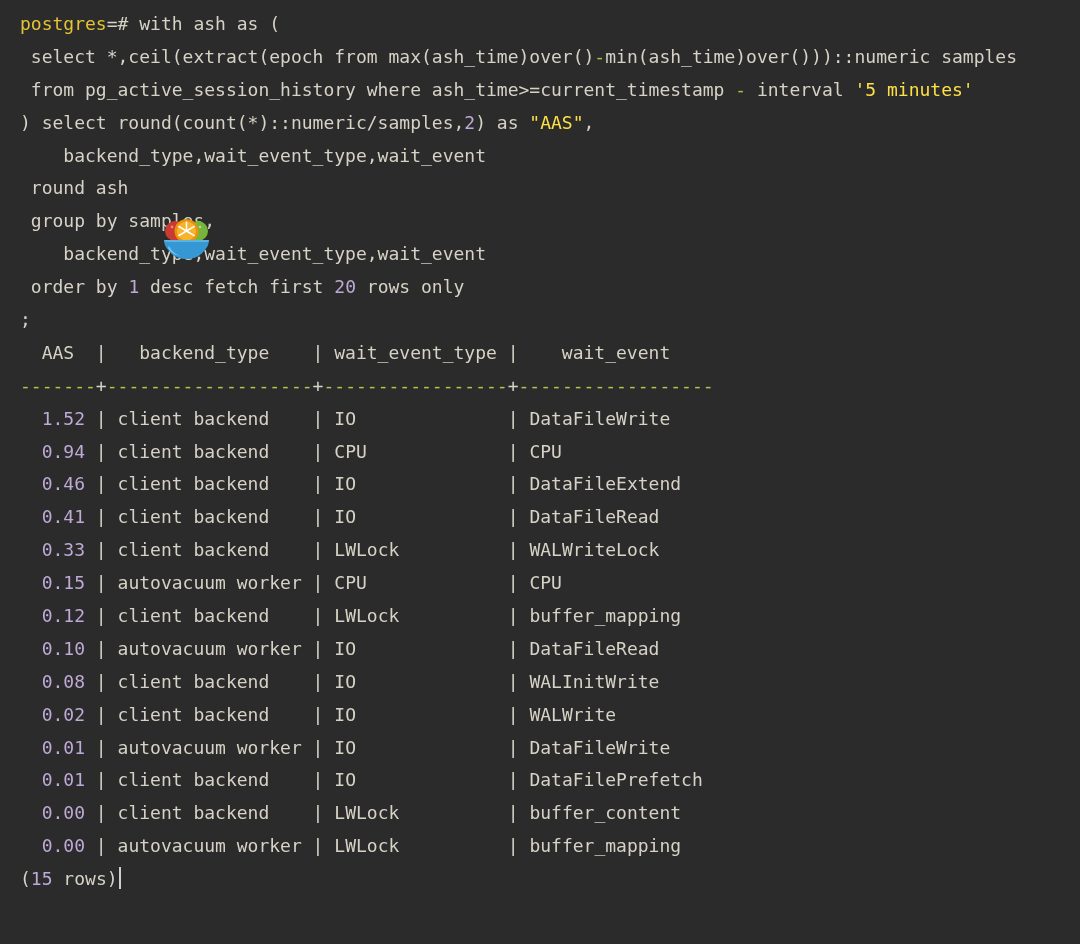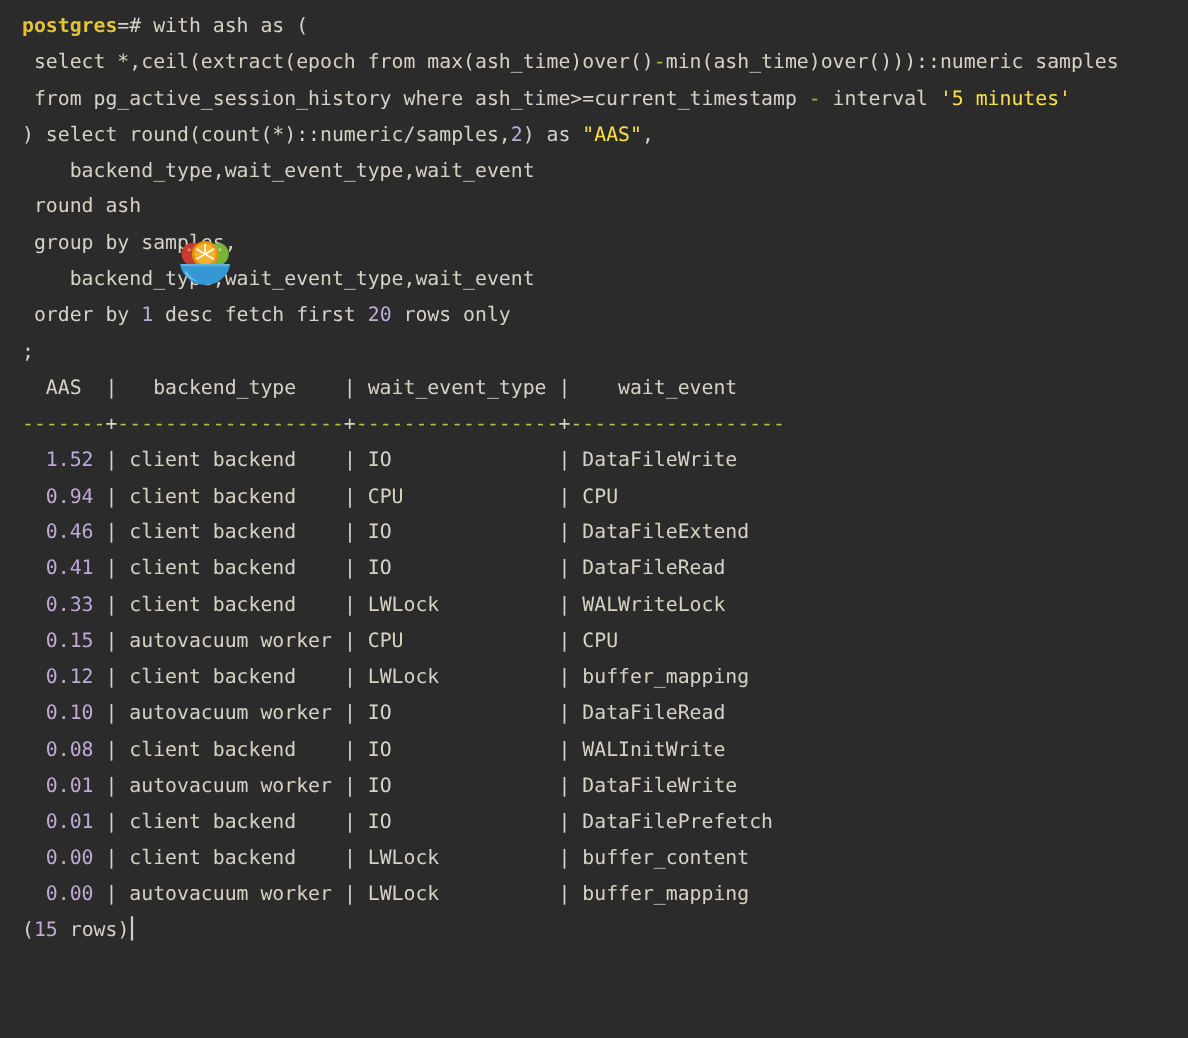--- a/index.html
+++ b/index.html
@@ -12,21 +12,21 @@
     position:relative;
     width:1080px;height:944px;
     font-family:"DejaVu Sans Mono","Liberation Mono",monospace;
     font-size:18px;
     line-height:32.9px;
     padding:8px 0 0 20px;
     box-sizing:border-box;
   }
   .line{white-space:pre;height:32.9px;}
   .c-fg{color:#d6d2c6;}
-  .c-prompt{color:#e6c335;font-weight:bold;}
+  .c-prompt{color:#e6c335;font-weight:normal;}
   .c-string{color:#fde047;}
   .c-green{color:#a6c23d;}
   .c-number{color:#bfa9d6;}
   .c-sep{color:#b0c84a;}
   .cursor{
     display:inline-block;width:2px;height:22px;
     background:#cfcfcf;vertical-align:-4px;margin-left:1px;
   }
   .fruit-bowl{
     position:absolute;left:163px;top:213px;width:47px;height:53px;
@@ -52,20 +52,21 @@
       <div class="line"><span class="c-sep">-------</span><span class="c-fg">+</span><span class="c-sep">-------------------</span><span class="c-fg">+</span><span class="c-sep">-----------------</span><span class="c-fg">+</span><span class="c-sep">------------------</span></div>
       <div class="line"><span class="c-number">  1.52</span><span class="c-fg"> | </span><span class="c-fg">client backend   </span><span class="c-fg"> | </span><span class="c-fg">IO             </span><span class="c-fg"> | </span><span class="c-fg">DataFileWrite</span></div>
       <div class="line"><span class="c-number">  0.94</span><span class="c-fg"> | </span><span class="c-fg">client backend   </span><span class="c-fg"> | </span><span class="c-fg">CPU            </span><span class="c-fg"> | </span><span class="c-fg">CPU</span></div>
       <div class="line"><span class="c-number">  0.46</span><span class="c-fg"> | </span><span class="c-fg">client backend   </span><span class="c-fg"> | </span><span class="c-fg">IO             </span><span class="c-fg"> | </span><span class="c-fg">DataFileExtend</span></div>
       <div class="line"><span class="c-number">  0.41</span><span class="c-fg"> | </span><span class="c-fg">client backend   </span><span class="c-fg"> | </span><span class="c-fg">IO             </span><span class="c-fg"> | </span><span class="c-fg">DataFileRead</span></div>
       <div class="line"><span class="c-number">  0.33</span><span class="c-fg"> | </span><span class="c-fg">client backend   </span><span class="c-fg"> | </span><span class="c-fg">LWLock         </span><span class="c-fg"> | </span><span class="c-fg">WALWriteLock</span></div>
       <div class="line"><span class="c-number">  0.15</span><span class="c-fg"> | </span><span class="c-fg">autovacuum worker</span><span class="c-fg"> | </span><span class="c-fg">CPU            </span><span class="c-fg"> | </span><span class="c-fg">CPU</span></div>
       <div class="line"><span class="c-number">  0.12</span><span class="c-fg"> | </span><span class="c-fg">client backend   </span><span class="c-fg"> | </span><span class="c-fg">LWLock         </span><span class="c-fg"> | </span><span class="c-fg">buffer_mapping</span></div>
       <div class="line"><span class="c-number">  0.10</span><span class="c-fg"> | </span><span class="c-fg">autovacuum worker</span><span class="c-fg"> | </span><span class="c-fg">IO             </span><span class="c-fg"> | </span><span class="c-fg">DataFileRead</span></div>
       <div class="line"><span class="c-number">  0.08</span><span class="c-fg"> | </span><span class="c-fg">client backend   </span><span class="c-fg"> | </span><span class="c-fg">IO             </span><span class="c-fg"> | </span><span class="c-fg">WALInitWrite</span></div>
+      <div class="line"><span class="c-number">  0.02</span><span class="c-fg"> | </span><span class="c-fg">client backend   </span><span class="c-fg"> | </span><span class="c-fg">IO             </span><span class="c-fg"> | </span><span class="c-fg">WALWrite</span></div>
       <div class="line"><span class="c-number">  0.01</span><span class="c-fg"> | </span><span class="c-fg">autovacuum worker</span><span class="c-fg"> | </span><span class="c-fg">IO             </span><span class="c-fg"> | </span><span class="c-fg">DataFileWrite</span></div>
       <div class="line"><span class="c-number">  0.01</span><span class="c-fg"> | </span><span class="c-fg">client backend   </span><span class="c-fg"> | </span><span class="c-fg">IO             </span><span class="c-fg"> | </span><span class="c-fg">DataFilePrefetch</span></div>
       <div class="line"><span class="c-number">  0.00</span><span class="c-fg"> | </span><span class="c-fg">client backend   </span><span class="c-fg"> | </span><span class="c-fg">LWLock         </span><span class="c-fg"> | </span><span class="c-fg">buffer_content</span></div>
       <div class="line"><span class="c-number">  0.00</span><span class="c-fg"> | </span><span class="c-fg">autovacuum worker</span><span class="c-fg"> | </span><span class="c-fg">LWLock         </span><span class="c-fg"> | </span><span class="c-fg">buffer_mapping</span></div>
       <div class="line"><span class="c-fg">(</span><span class="c-number">15</span><span class="c-fg"> rows)</span><span class="cursor"></span></div>
     </div>
 
   <div class="fruit-bowl">
     <svg width="47" height="53" viewBox="0 0 47 53" xmlns="http://www.w3.org/2000/svg">
       <circle cx="12" cy="18" r="10" fill="#c93a32"></circle>

